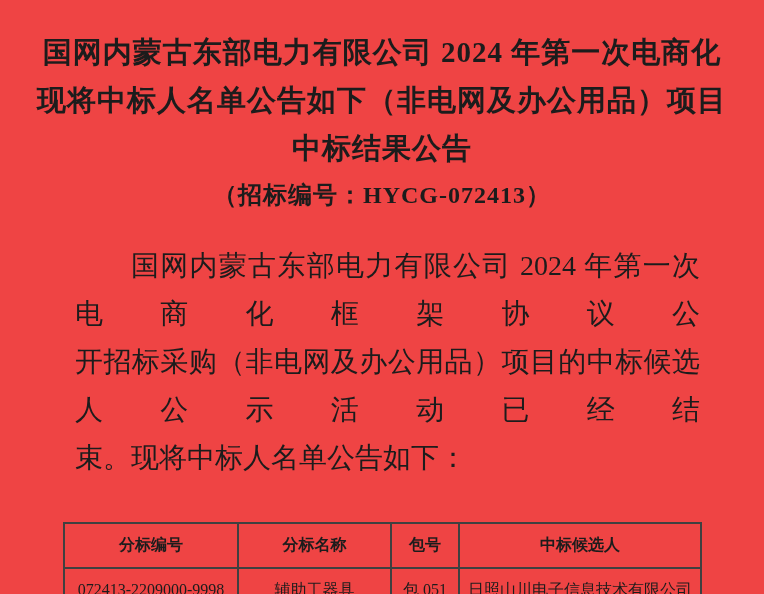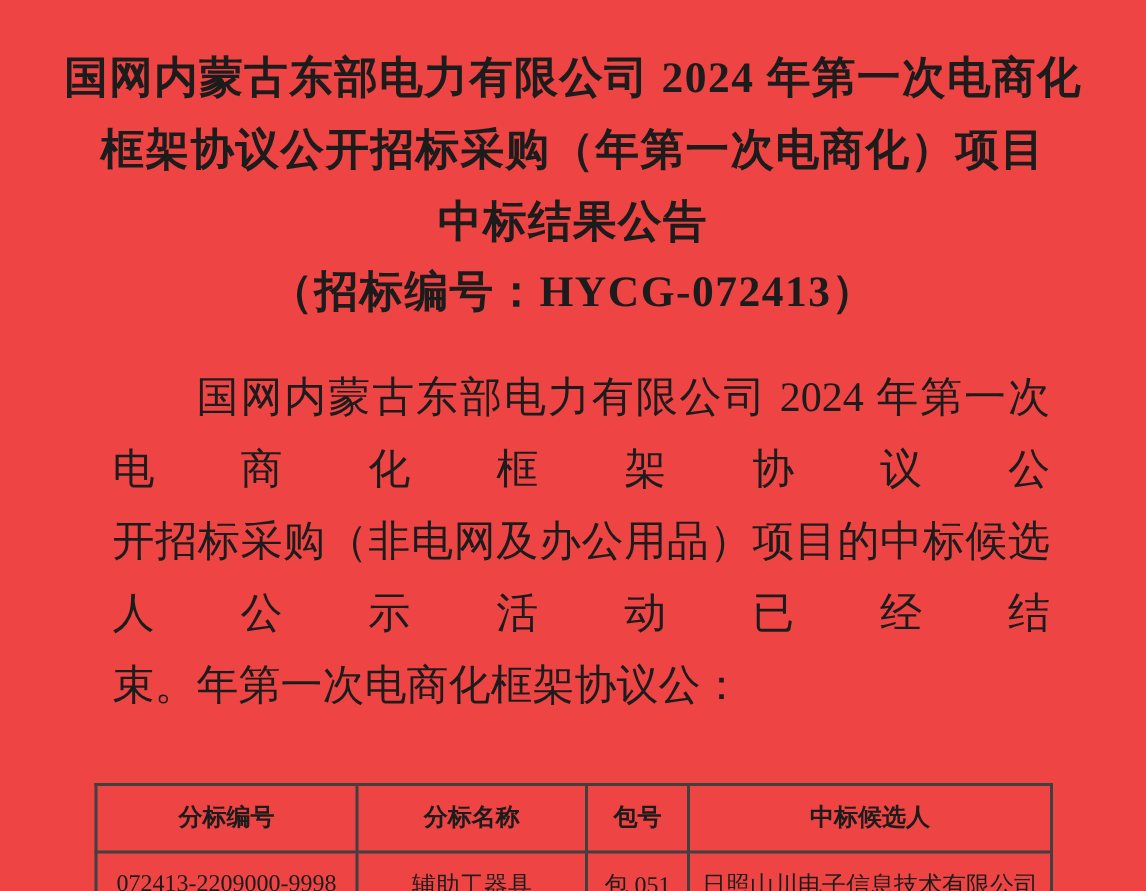--- a/index.html
+++ b/index.html
@@ -16,21 +16,21 @@
     padding-top: 28px;
     text-align: center;
     font-weight: 700;
     font-size: 29px;
     line-height: 48px;
     letter-spacing: 1px;
   }
   .subtitle {
     text-align: center;
     font-weight: 700;
-    font-size: 29px;
+    font-size: 24px;
     line-height: 46px;
     letter-spacing: 1px;
   }
   .body-block {
     margin: 24px 64px 0 75px;
     font-size: 28px;
     line-height: 48px;
   }
   .body-line { text-align: justify; }
   .body-line.full { text-align-last: justify; }
@@ -76,30 +76,30 @@
   }
   .stub-row .stub-cell:last-child { border-right: 1px solid #404040; }
 </style>
 </head>
 <body>
 
 <div class="page" style="background: #ef4444; color: rgb(28, 28, 28);">
 
   <div class="title-block">
     <div class="title-line">国网内蒙古东部电力有限公司 2024 年第一次电商化</div>
-    <div class="title-line">框架协议公开招标采购（年第一次电商化）项目</div>
+    <div class="title-line">现将中标人名单公告如下（非电网及办公用品）项目</div>
     <div class="title-line">中标结果公告</div>
   </div>
 
   <div class="subtitle">（招标编号：HYCG-072413）</div>
 
   <div class="body-block">
     <div class="body-line full indent">国网内蒙古东部电力有限公司 2024 年第一次电商化框架协议公</div>
     <div class="body-line full">开招标采购（非电网及办公用品）项目的中标候选人公示活动已经结</div>
-    <div class="body-line">束。年第一次电商化框架协议公：</div>
+    <div class="body-line">束。现将中标人名单公告如下：</div>
   </div>
 
   <table class="results-table">
     <colgroup>
       <col class="col-code">
         <col class="col-name">
         <col class="col-pkg">
         <col class="col-winner">
     </colgroup>
     <tbody>

